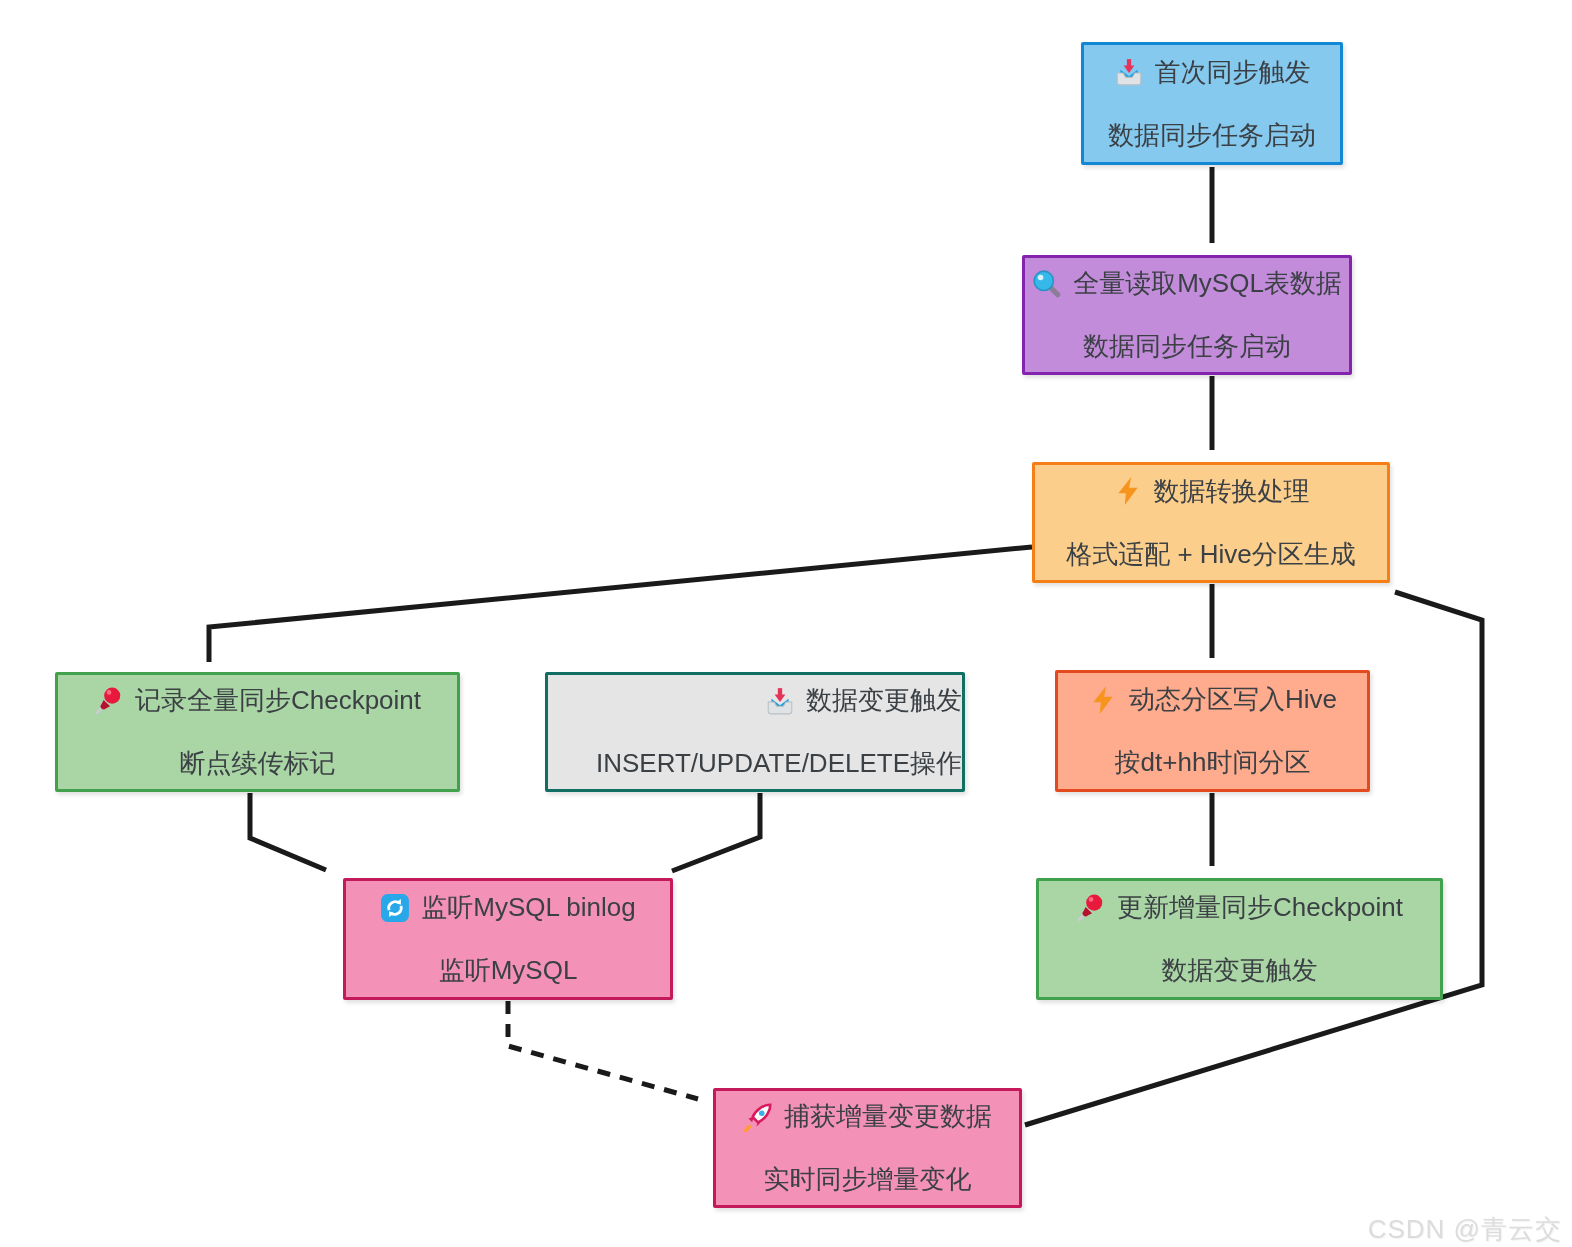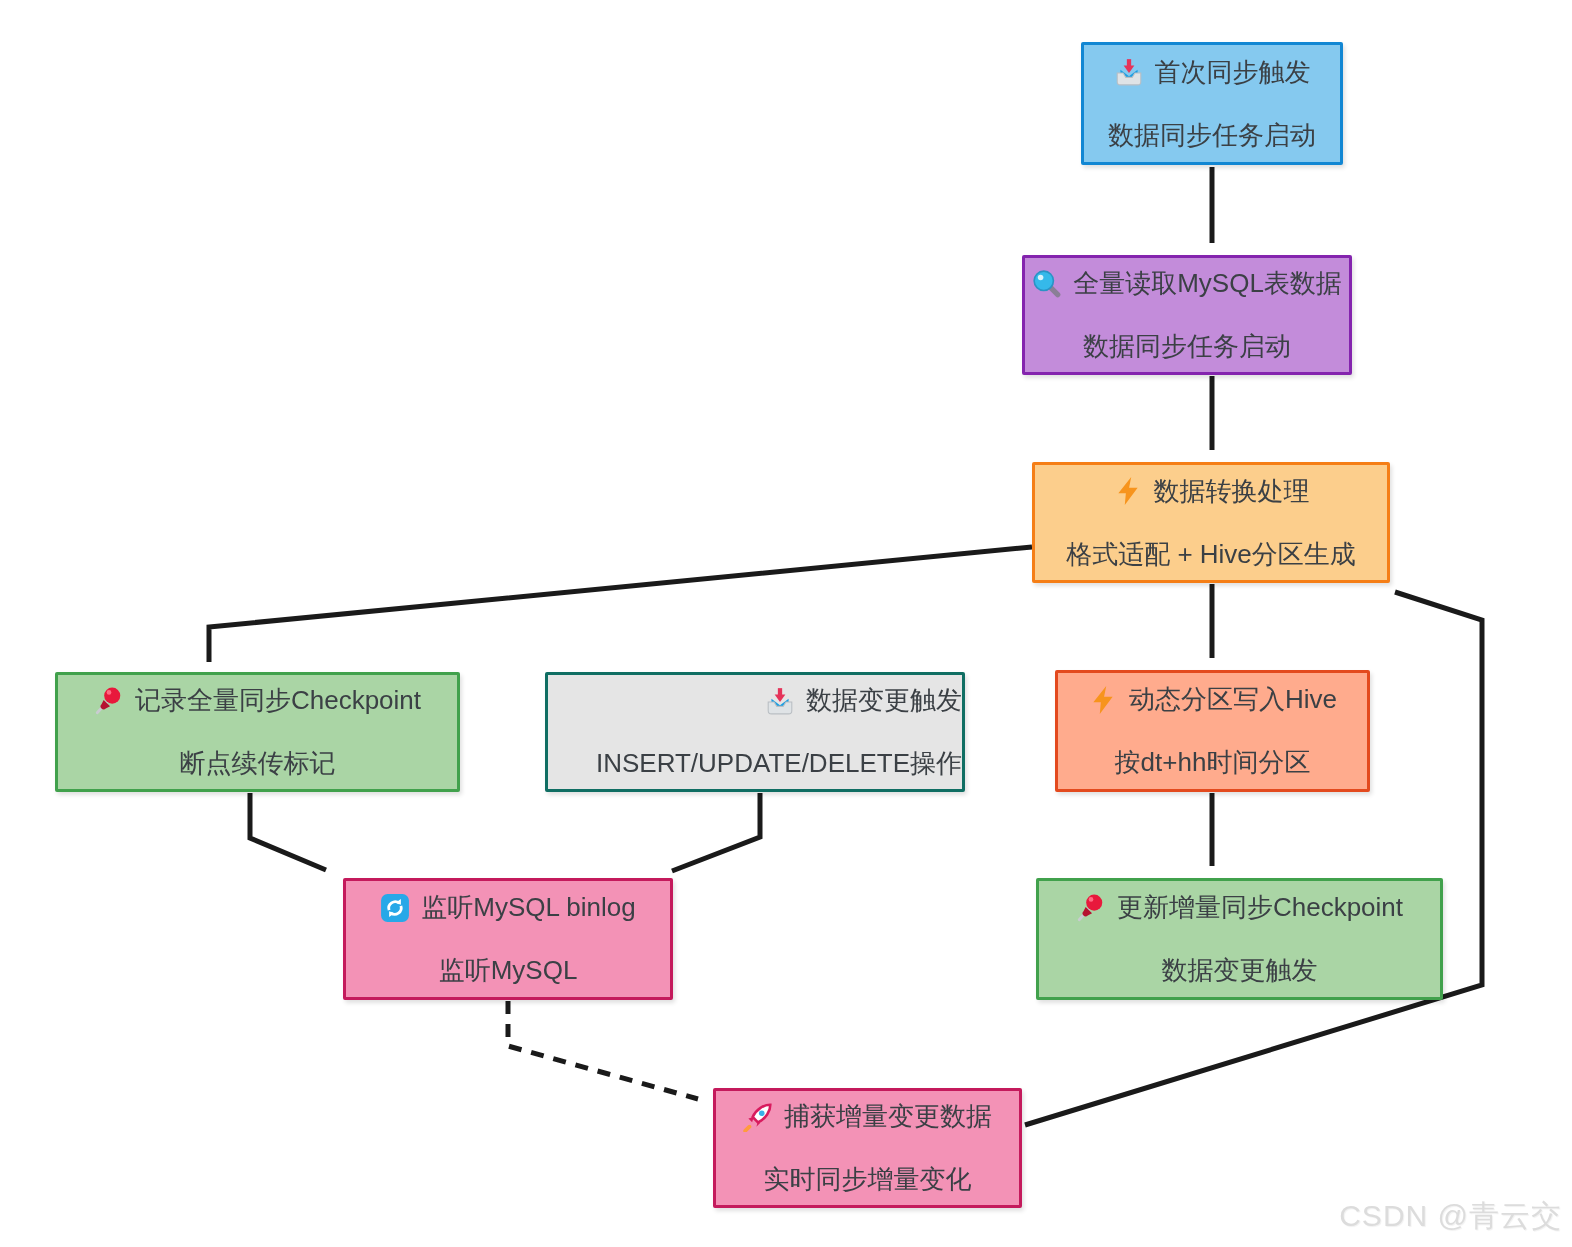--- a/index.html
+++ b/index.html
@@ -23,22 +23,22 @@
     color:#3b4045;
     font-size:26px;
     box-shadow:2px 3px 4px rgba(0,0,0,0.12);
   }
   .node .row1{display:flex;align-items:center;gap:11px;white-space:nowrap;}
   .node .row2{white-space:nowrap;margin-top:24px;}
   .icon{display:inline-flex;width:30px;height:30px;}
   .icon svg{width:30px;height:30px;}
   .watermark{
     position:absolute;
-    right:10px;bottom:10px;
-    font-size:30px;
+    right:10px;bottom:0;
+    font-size:26px;
     color:#dcdcdc;
     letter-spacing:1px;
     text-shadow:1px 1px 1px rgba(0,0,0,0.06);
     margin-left:36px;
   }
 </style>
 </head>
 <body>
 
 <div class="canvas">

